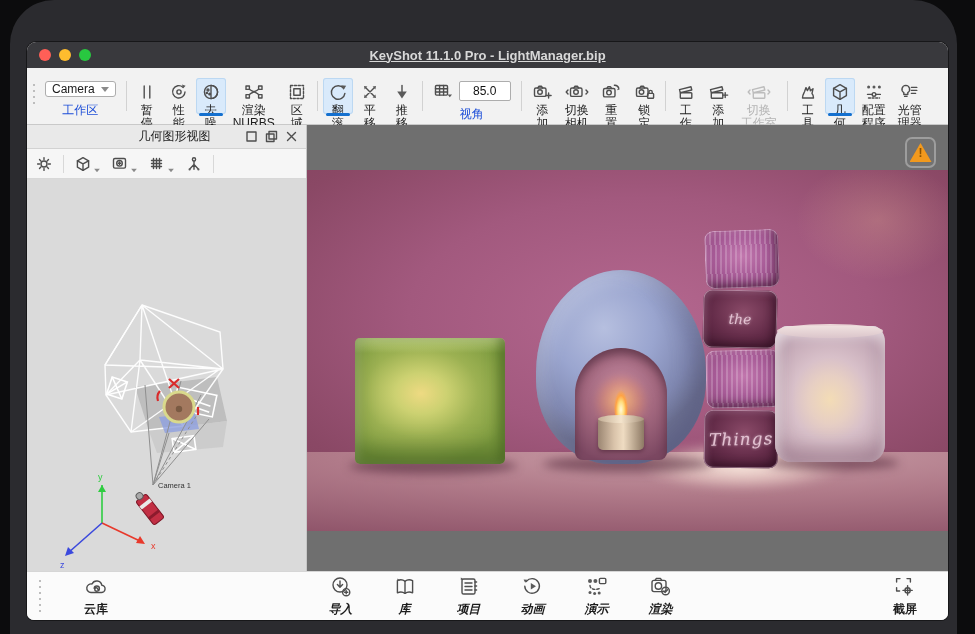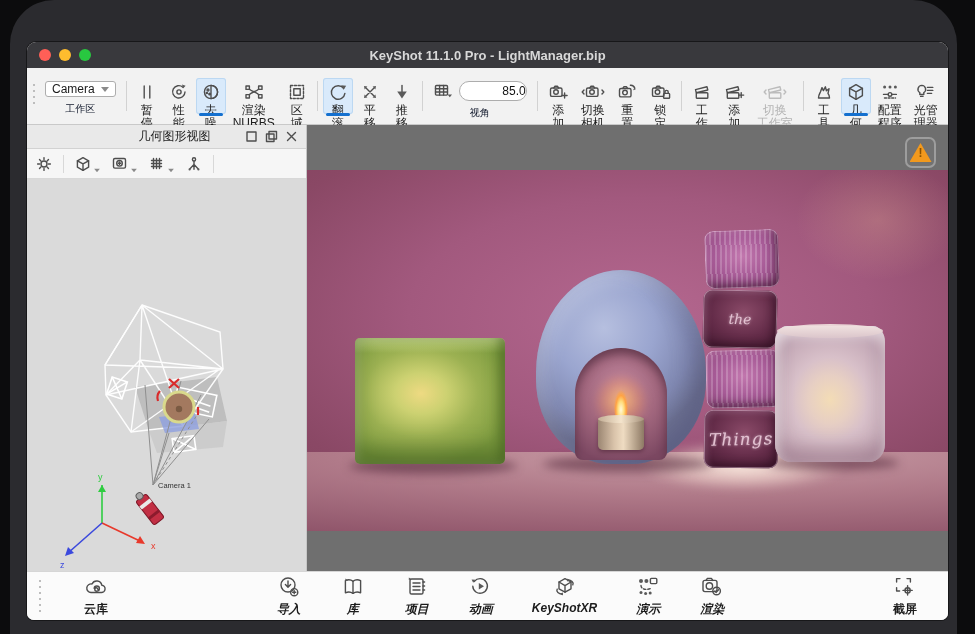--- a/index.html
+++ b/index.html
@@ -10,48 +10,48 @@
   .window { position:absolute; left:27px; top:42px; width:921px; height:578px;
             background:#f1f1f1; border-radius:9px 9px 7px 7px; overflow:hidden;
             box-shadow:0 0 0 1px rgba(0,0,0,.45); }
 
   
   .titlebar { height:26px; background:#39393d; display:flex; align-items:center; position:relative; }
   .lights { display:flex; gap:8px; margin-left:12px; }
   .light { width:12px; height:12px; border-radius:50%; }
   .light.red{ background:#ff5f57; } .light.yellow{ background:#febc2e; } .light.green{ background:#28c840; }
   .title { position:absolute; left:0; right:0; text-align:center; color:#d8d8d8;
-           font-size:13px; font-weight:bold; pointer-events:none; }
+           font-size:13px; font-weight:bold; pointer-events:none;text-decoration:underline; }
 
   
   .toolbar { height:57px; background:#f2f2f2; border-bottom:1px solid #c9c9c9;
              display:flex; align-items:stretch; padding:8px 4px; }
   .drag-handle { width:6px; margin:8px 2px 8px 0;
                  background:repeating-linear-gradient(180deg,#bdbdbd 0 2px,transparent 2px 6px);
                  background-size:2px 100%; background-repeat:repeat-y; background-position:2px 0; }
   .tb-sep { width:1px; background:#d2d2d2; margin:5px 4px; }
   .tb-group { display:flex; flex-direction:column; align-items:center; justify-content:flex-start;
               padding:5px 6px 3px; }
   .tb-row { display:flex; align-items:center; gap:5px; }
   .dropdown { display:flex; align-items:center; gap:6px; background:#fff; border:1px solid #adadad;
               border-radius:3px; height:20px; padding:0 6px; font-size:12px; color:#1a1a1a; }
   .caret-down { width:0; height:0; border-left:4px solid transparent; border-right:4px solid transparent;
                 border-top:5px solid #8a8a8a; }
-  .tb-grouplabel { font-size:10px; color:#0f172a; margin-top:5px; white-space:nowrap; }
+  .tb-grouplabel { font-size:12px; color:#1d4ed8; margin-top:5px; white-space:nowrap; }
   .tb-btn { display:flex; flex-direction:column; align-items:center; justify-content:flex-start;
             padding:4px 5px 2px; margin:2px 1px; border-radius:3px; position:relative; min-width:30px; }
   .tb-btn .ic { flex:0 0 auto; }
   .tb-label { font-size:12px; line-height:1.12; color:#1c1c1c; text-align:center;
               white-space:pre-line; margin-top:2px; }
   .tb-btn.active { background:#d9eafb; box-shadow:0 0 0 1px #bcd8f2 inset; }
   .tb-btn.active::after { content:""; position:absolute; left:3px; right:3px; bottom:-2px;
                           height:3px; background:#1470cf; border-radius:2px; }
   .tb-btn.disabled .tb-label { color:#b3b3b3; }
-  .fov-input { width:68px; height:20px; border:1px solid #adadad; border-radius:10px; background:#fff;
-               font-size:12px; text-align:right; color:#111; font-family:inherit; }
+  .fov-input { width:52px; height:20px; border:1px solid #adadad; border-radius:2px; background:#fff;
+               font-size:12px; text-align:center; color:#111; font-family:inherit; }
   .ic { display:block; }
   .ic * { stroke:#4e4e4e; stroke-width:1.4; fill:none; stroke-linecap:round; stroke-linejoin:round; }
   .ic .fill { fill:#5a5a5a; stroke:none; }
   .ic.dis * { stroke:#bcbcbc; }
 
   
   .main { display:flex; height:446px; }
 
   
   .left-panel { width:280px; background:#f5f5f5; border-right:1px solid #c6c6c6; display:flex; flex-direction:column; }
@@ -603,31 +603,20 @@
       <div class="bb-item">
         <svg class="ic" width="26" height="26">
           <path d="M6.4 7.4a7.3 7.3 0 1 1-1.6 4.8"></path>
           <path class="fill" d="M3.6 5.4l3.8.4-2.2 3z"></path>
           <path class="fill" d="M10.8 9l5.2 3.2-5.2 3.2z"></path>
           </svg>
         <div class="bb-label">动画</div>
       </div>
       <div class="bb-item">
         <svg class="ic" width="26" height="26">
-          <path d="M13 4.6l6 3.4v6.8l-6 3.4-6-3.4V8z"></path>
-            <path d="M13 18.2v-6.6M13 11.6L7 8M13 11.6l6-3.6"></path>
-          <path d="M5.2 15.2c-1.4 2.6 1.6 4.6 5 5"></path>
-            <path class="fill" d="M10.8 21.4l-2.6-2 2.8-1z"></path>
-          <path d="M20.8 10.8c1.4-2.6-1.6-4.6-5-5"></path>
-            <path class="fill" d="M15.2 4.6l2.6 2-2.8 1z"></path>
-          </svg>
-        <div class="bb-label">KeyShotXR</div>
-      </div>
-      <div class="bb-item">
-        <svg class="ic" width="26" height="26">
           <circle class="fill" cx="6" cy="7" r="2"></circle>
             <circle class="fill" cx="11.4" cy="7" r="2"></circle>
           <rect x="15.4" y="4.4" width="6.4" height="5.2" rx="1"></rect>
           <path d="M6 11.4c0 4.4 7 5 10.4 2.6" stroke-dasharray="2.4 2"></path>
           <circle class="fill" cx="6" cy="18.6" r="1.5"></circle>
             <circle class="fill" cx="10.6" cy="19.6" r="1.5"></circle>
           <circle class="fill" cx="15.2" cy="19" r="1.5"></circle>
           </svg>
         <div class="bb-label">演示</div>
       </div>

